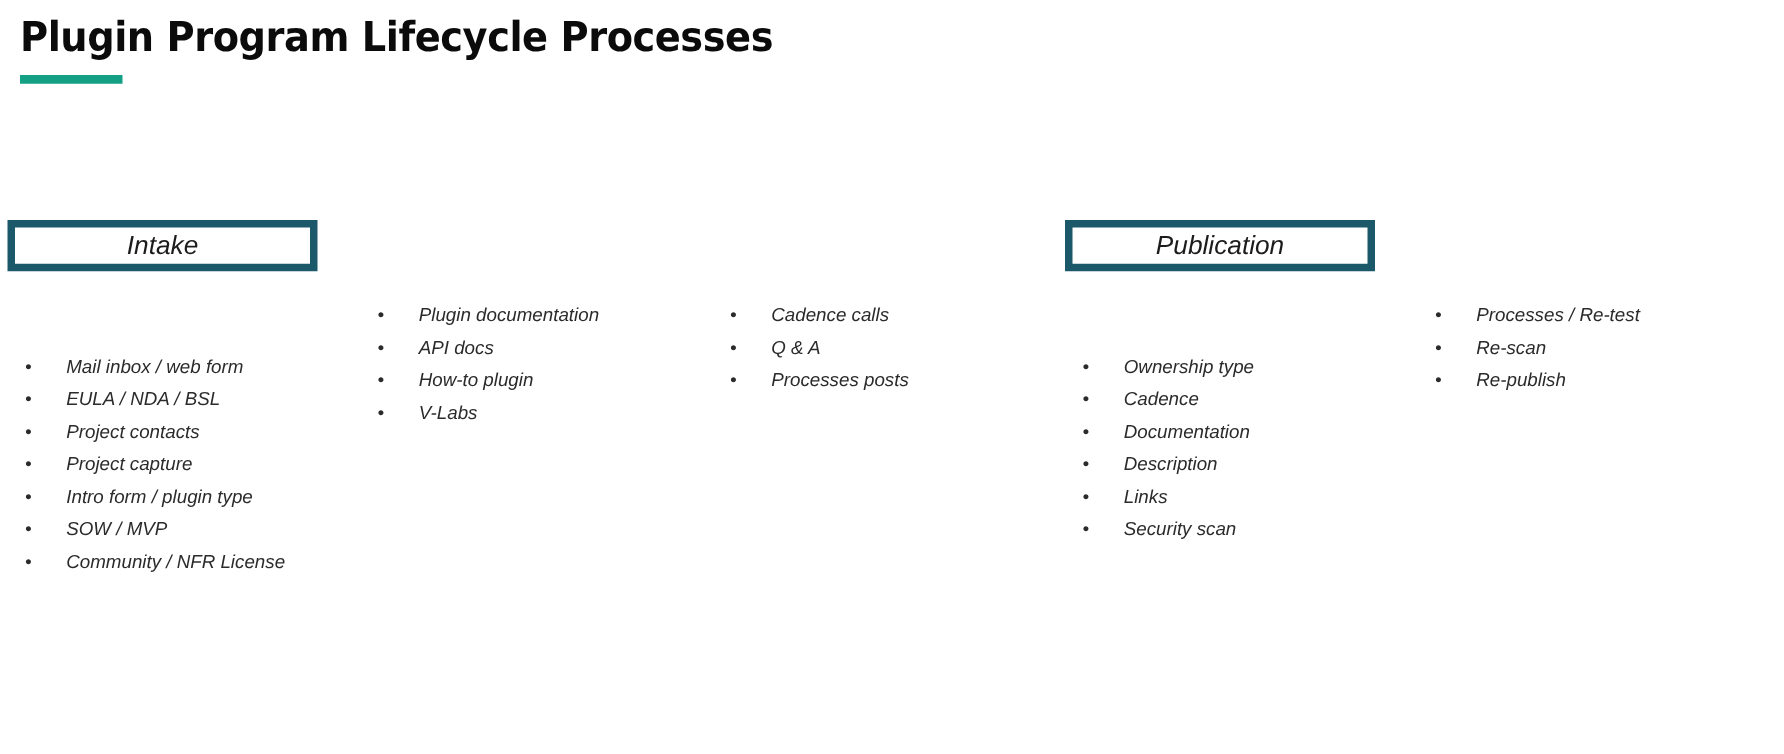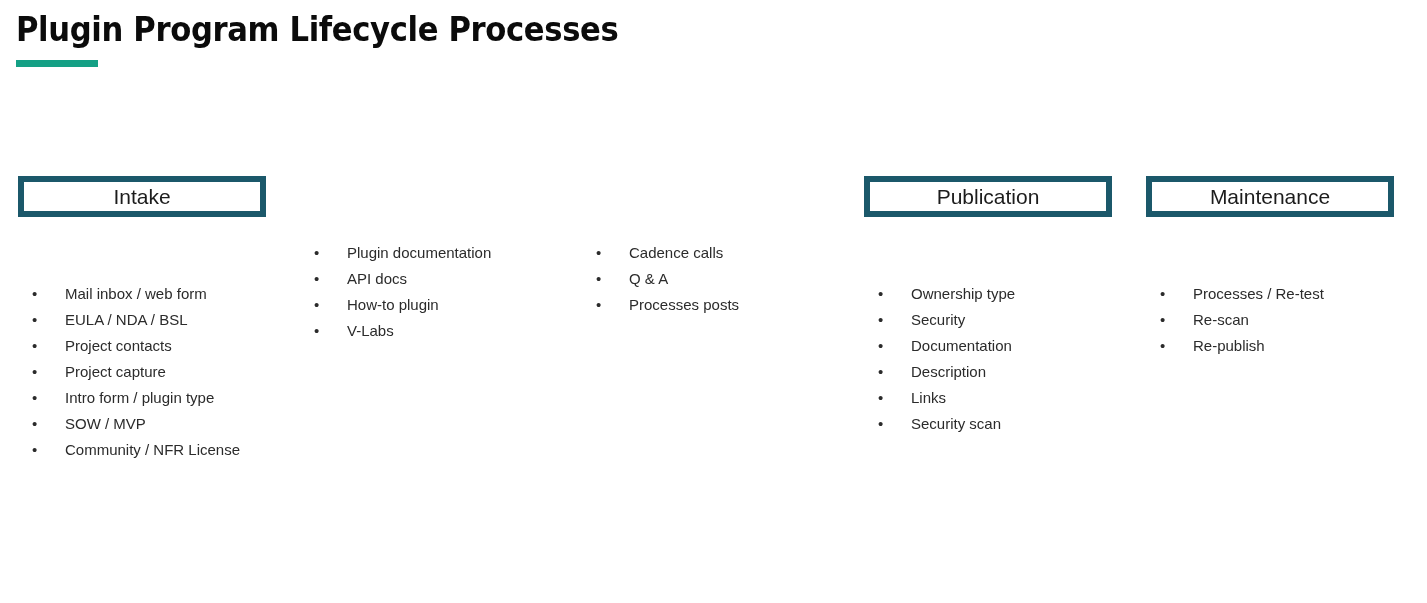--- a/index.html
+++ b/index.html
@@ -35,25 +35,26 @@
     left: 16px;
     top: 60px;
     width: 82px;
     height: 7px;
     background: #14a085;
   }
 
   
   #columns {
     position: absolute;
-    left: 18px;
+    left: 6px;
     top: 176px;
     width: 1377px;
     display: flex;
     gap: 34px;
+    font-style: italic;
   }
   .column {
     width: 248px;
     flex: 0 0 248px;
   }
 
   
   .phase-box {
     box-sizing: border-box;
     height: 41px;
@@ -185,21 +186,21 @@
     <div class="phase-box">
       <span class="phase-label">Publication</span>
     </div>
     <ul class="bullet-list">
       <li class="bullet-item">
         <span class="bullet-dot">•</span>
         <span>Ownership type</span>
       </li>
       <li class="bullet-item">
         <span class="bullet-dot">•</span>
-        <span>Security</span>
+        <span>Cadence</span>
       </li>
       <li class="bullet-item">
         <span class="bullet-dot">•</span>
         <span>Documentation</span>
       </li>
       <li class="bullet-item">
         <span class="bullet-dot">•</span>
         <span>Description</span>
       </li>
       <li class="bullet-item">
@@ -207,23 +208,20 @@
         <span>Links</span>
       </li>
       <li class="bullet-item">
         <span class="bullet-dot">•</span>
         <span>Security scan</span>
       </li>
     </ul>
   </div>
 
   <div class="column">
-    <div class="phase-box">
-      <span class="phase-label">Maintenance</span>
-    </div>
     <ul class="bullet-list">
       <li class="bullet-item">
         <span class="bullet-dot">•</span>
         <span>Processes / Re-test</span>
       </li>
       <li class="bullet-item">
         <span class="bullet-dot">•</span>
         <span>Re-scan</span>
       </li>
       <li class="bullet-item">

